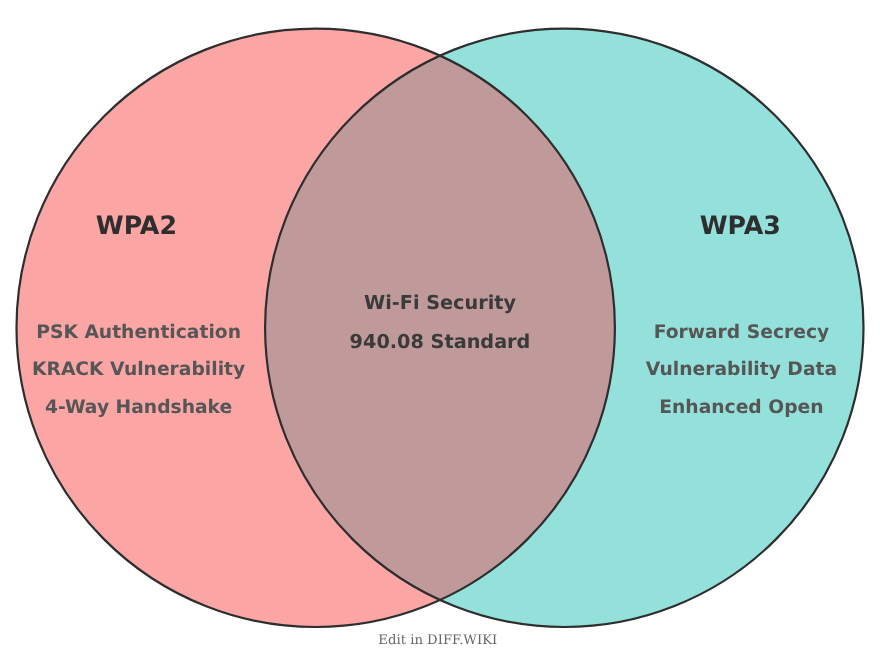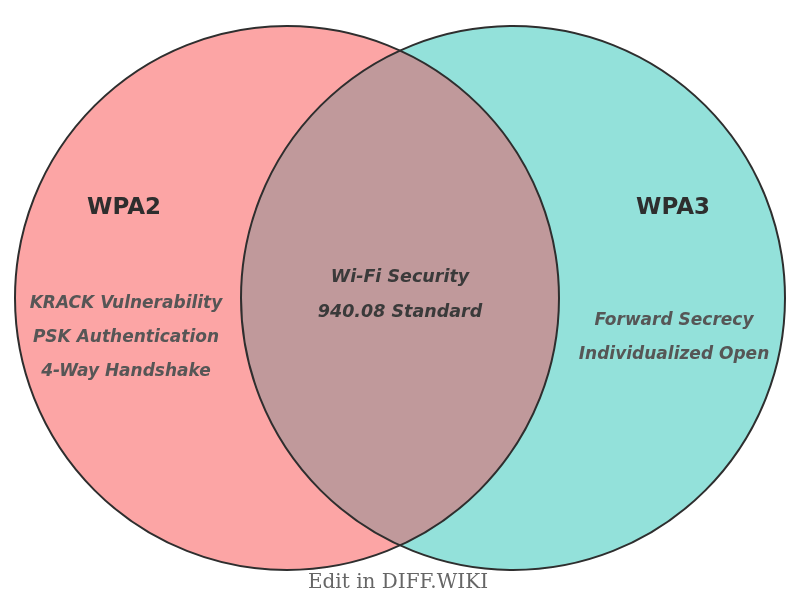--- a/index.html
+++ b/index.html
@@ -36,35 +36,34 @@
     position: absolute;
     transform: translate(-50%, -50%);
     text-align: center;
     white-space: nowrap;
   }
   .item-list .item {
     font-size: 17px;
     font-weight: bold;
     color: #565656;
     line-height: 34px;
-    font-style: italic;
   }
   .overlap-list .item {
     font-size: 17.5px;
     font-weight: bold;
     color: #3a3a3a;
     line-height: 35px;
   }
   .footer {
     position: absolute;
     left: 398px;
     top: 581px;
     transform: translate(-50%, -50%);
     font-family: "DejaVu Serif", serif;
-    font-size: 20px;
+    font-size: 12px;
     color: #666666;
     white-space: nowrap;
     text-decoration: none;
     cursor: pointer;
   }
   
   .wpa2-title   { left: 124px; top: 206px; }
   .wpa3-title   { left: 673px; top: 206px; }
   .wpa2-items   { left: 126px; top: 336px; }
   .overlap-items{ left: 400px; top: 294px; }
@@ -88,32 +87,33 @@
 
     <circle cx="287" cy="298" r="272" clip-path="url(#clip-right)" fill="#C0999B"></circle>
 
     <circle cx="287" cy="298" r="272" fill="none" stroke-width="2" stroke="#2E2E2E"></circle>
     <circle cx="513" cy="298" r="272" fill="none" stroke-width="2" stroke="#2E2E2E"></circle>
   </svg>
 
   <div class="label circle-title wpa2-title">WPA2</div>
 
   <div class="item-list wpa2-items">
+    <div class="item">PSK Authentication</div>
     <div class="item">KRACK Vulnerability</div>
-    <div class="item">PSK Authentication</div>
     <div class="item">4-Way Handshake</div>
   </div>
 
   <div class="item-list overlap-list overlap-items">
     <div class="item">Wi-Fi Security</div>
     <div class="item">940.08 Standard</div>
   </div>
 
   <div class="label circle-title wpa3-title">WPA3</div>
 
   <div class="item-list wpa3-items">
     <div class="item">Forward Secrecy</div>
-    <div class="item">Individualized Open</div>
+    <div class="item">Vulnerability Data</div>
+    <div class="item">Enhanced Open</div>
   </div>
 
   <a class="footer">Edit in DIFF.WIKI</a>
 
 </div>
 
 </body></html>

